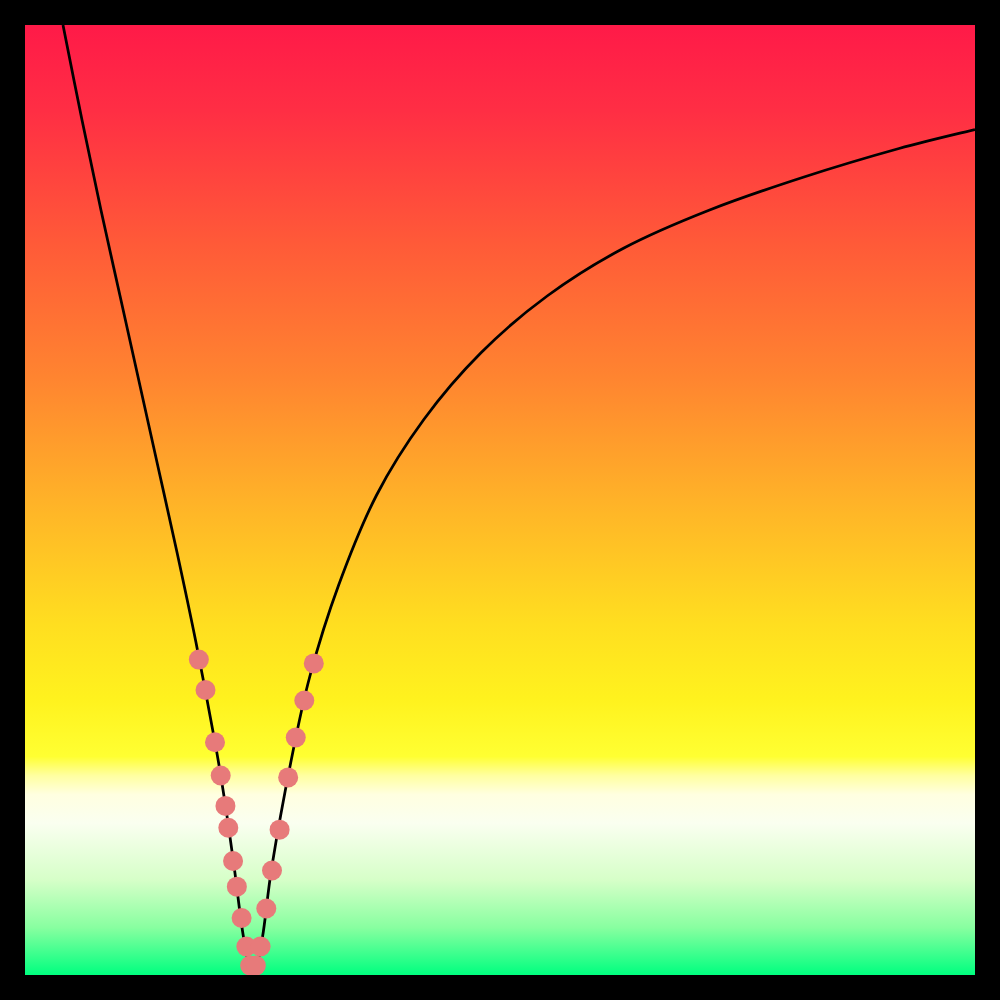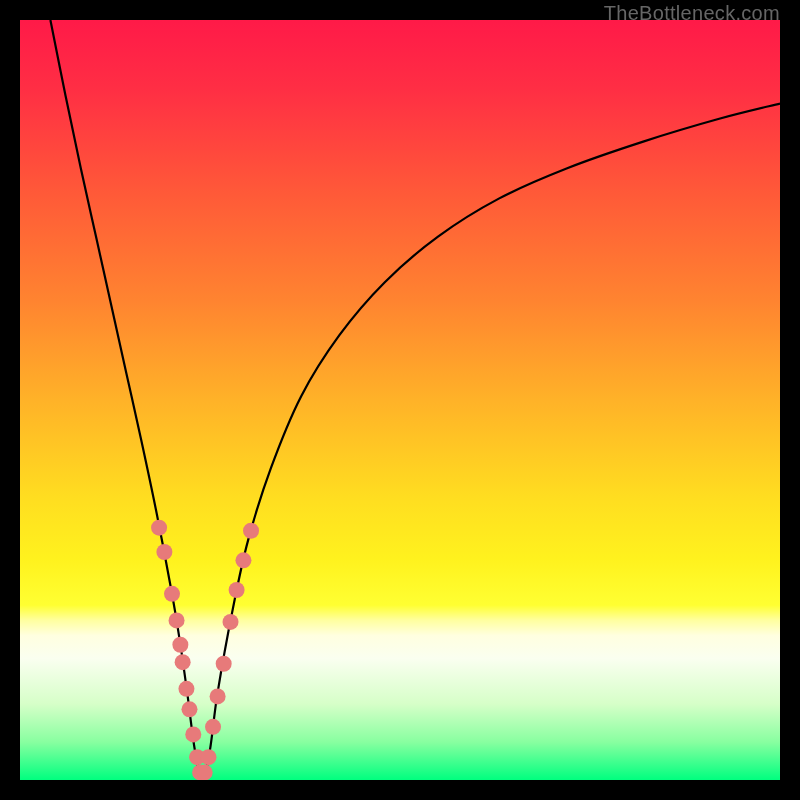--- a/index.html
+++ b/index.html
@@ -48,21 +48,20 @@
     color: #666;
     font-size: 20px;
     font-weight: 500;
     letter-spacing: 0.3px;
   }
 </style>
 </head>
 <body>
 
 <div class="frame">
-  <div class="watermark">TheBottleneck.com</div>
   <div class="plot">
     <svg class="gradient" viewBox="0 0 760 760" preserveAspectRatio="none">
       <defs>
         <linearGradient id="bg" x1="0" y1="0" x2="0" y2="1">
             <stop offset="0%" stop-color="#ff1a48"></stop>
             <stop offset="9%" stop-color="#ff2e44"></stop>
             <stop offset="23%" stop-color="#ff5a38"></stop>
             <stop offset="37%" stop-color="#ff8430"></stop>
             <stop offset="50%" stop-color="#ffb228"></stop>
             <stop offset="63%" stop-color="#ffde20"></stop>

